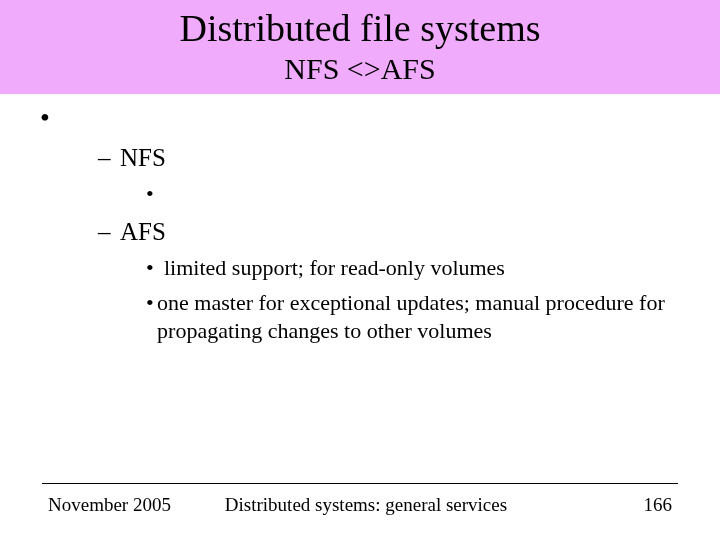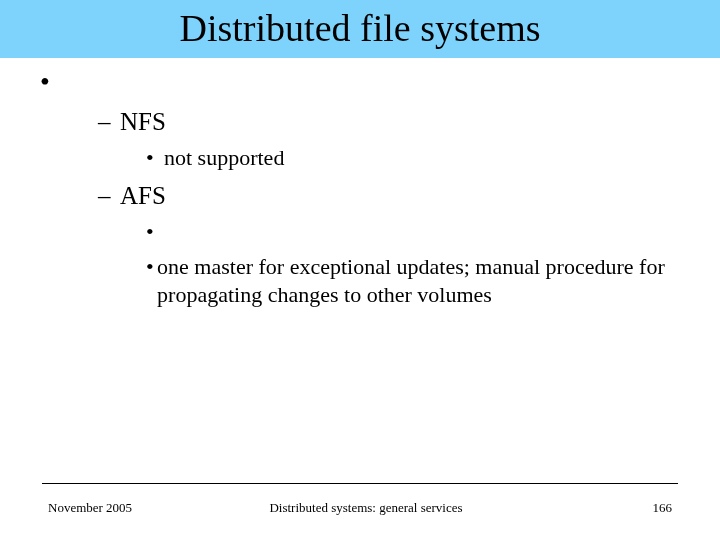--- a/index.html
+++ b/index.html
@@ -1,61 +1,62 @@
 <!DOCTYPE html>
 <html><head>
 <meta charset="utf-8">
 <style>
   * { margin: 0; padding: 0; box-sizing: border-box; }
   html, body { width: 720px; height: 540px; background: #fff; font-family: "Times New Roman", Times, serif; color: #000; }
   .slide { position: relative; width: 720px; height: 540px; }
-  .title-band { background: #7dd3fc; padding: 6px 0 8px 0; text-align: center; }
+  .title-band { background: #f0abfc; padding: 6px 0 8px 0; text-align: center; }
   .title { font-size: 38px; }
   .subtitle { font-size: 30px; margin-top: 2px; }
   .body { padding: 6px 40px 0 40px; }
   .lvl1 { font-size: 28px; margin-top: 2px; display: flex; }
   .lvl1 .bullet { width: 26px; }
   .lvl2 { font-size: 25px; margin-top: 10px; margin-left: 58px; display: flex; }
   .lvl2 .dash { width: 22px; }
   .lvl3 { font-size: 22px; margin-top: 8px; margin-left: 106px; display: flex; align-items: flex-start; }
   .lvl3 .dot { width: 18px; line-height: 1.25; }
   .lvl3 .txt { line-height: 1.25; max-width: 530px; }
   .footer-line { position: absolute; left: 42px; right: 42px; bottom: 56px; border-top: 1.5px solid #000; }
-  .footer { position: absolute; left: 0; right: 0; bottom: 24px; display: flex; justify-content: space-between; padding: 0 48px; font-size: 13px; margin-top: 12px; }
+  .footer { position: absolute; left: 0; right: 0; bottom: 24px; display: flex; justify-content: space-between; padding: 0 48px; font-size: 19px; margin-top: 12px; }
   .footer .center { position: absolute; left: 0; right: 0; text-align: center; padding-left: 12px; }
   .footer .left, .footer .right { position: relative; z-index: 1; }
 </style>
 </head>
 <body>
 
 <div class="slide">
   <div class="title-band">
     <div class="title">Distributed file systems</div>
+    <div class="subtitle">NFS &lt;&gt;AFS</div>
   </div>
 
   <div class="body">
     <div class="lvl1">
       <span class="bullet">•</span>
     </div>
 
     <div class="lvl2">
       <span class="dash">–</span>
       <span>NFS</span>
     </div>
     <div class="lvl3">
       <span class="dot">•</span>
-      <span class="txt">not supported</span>
     </div>
 
     <div class="lvl2">
       <span class="dash">–</span>
       <span>AFS</span>
     </div>
     <div class="lvl3">
       <span class="dot">•</span>
+      <span class="txt">limited support; for read-only volumes</span>
     </div>
     <div class="lvl3">
       <span class="dot">•</span>
       <span class="txt">one master for exceptional updates; manual procedure for propagating changes to other volumes</span>
     </div>
   </div>
 
   <div class="footer-line"></div>
   <div class="footer">
     <span class="left">November 2005</span>

